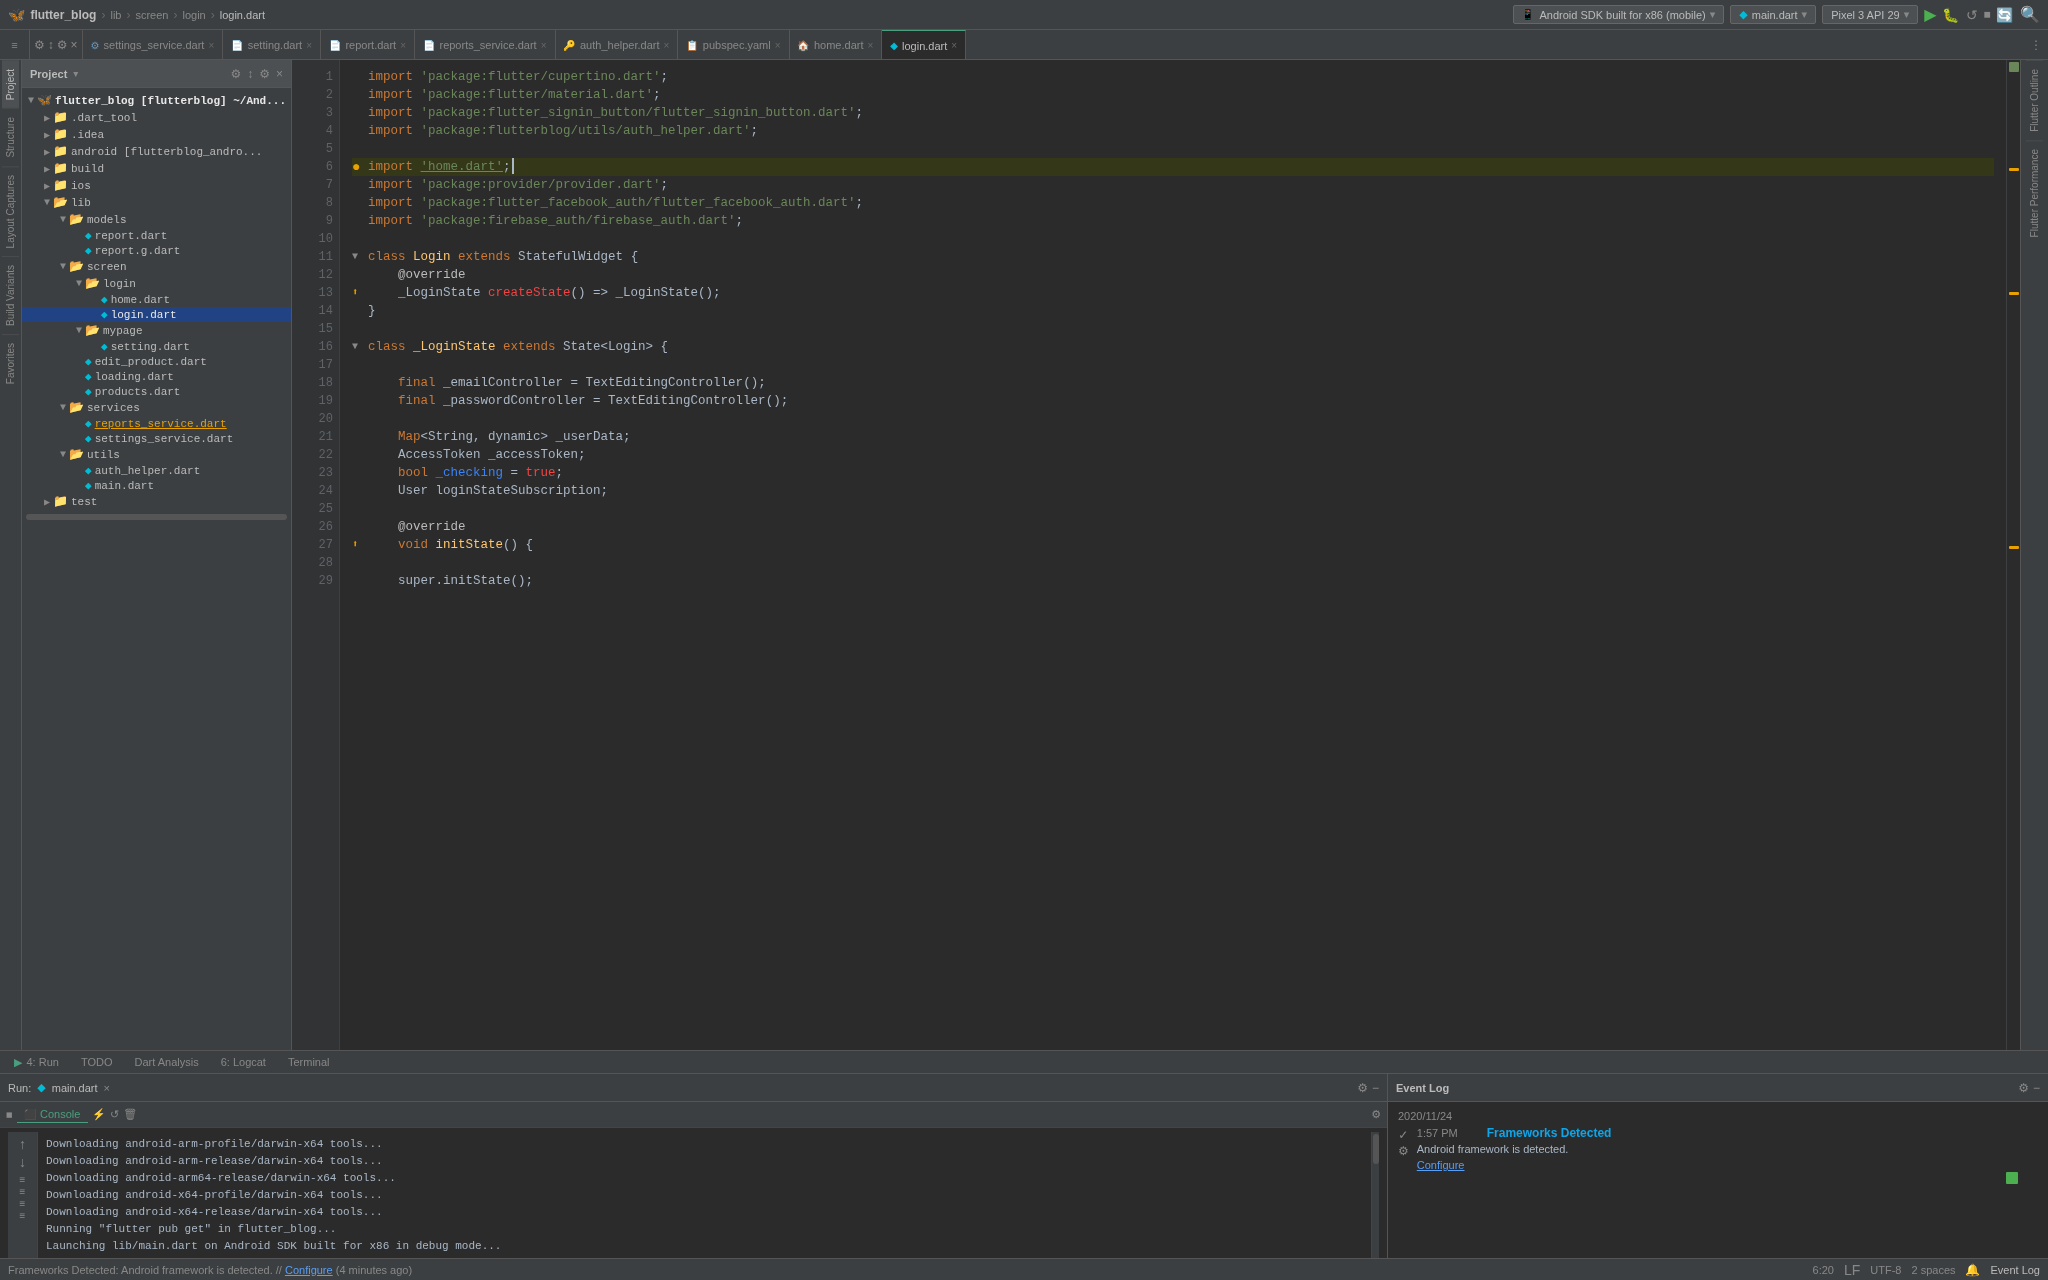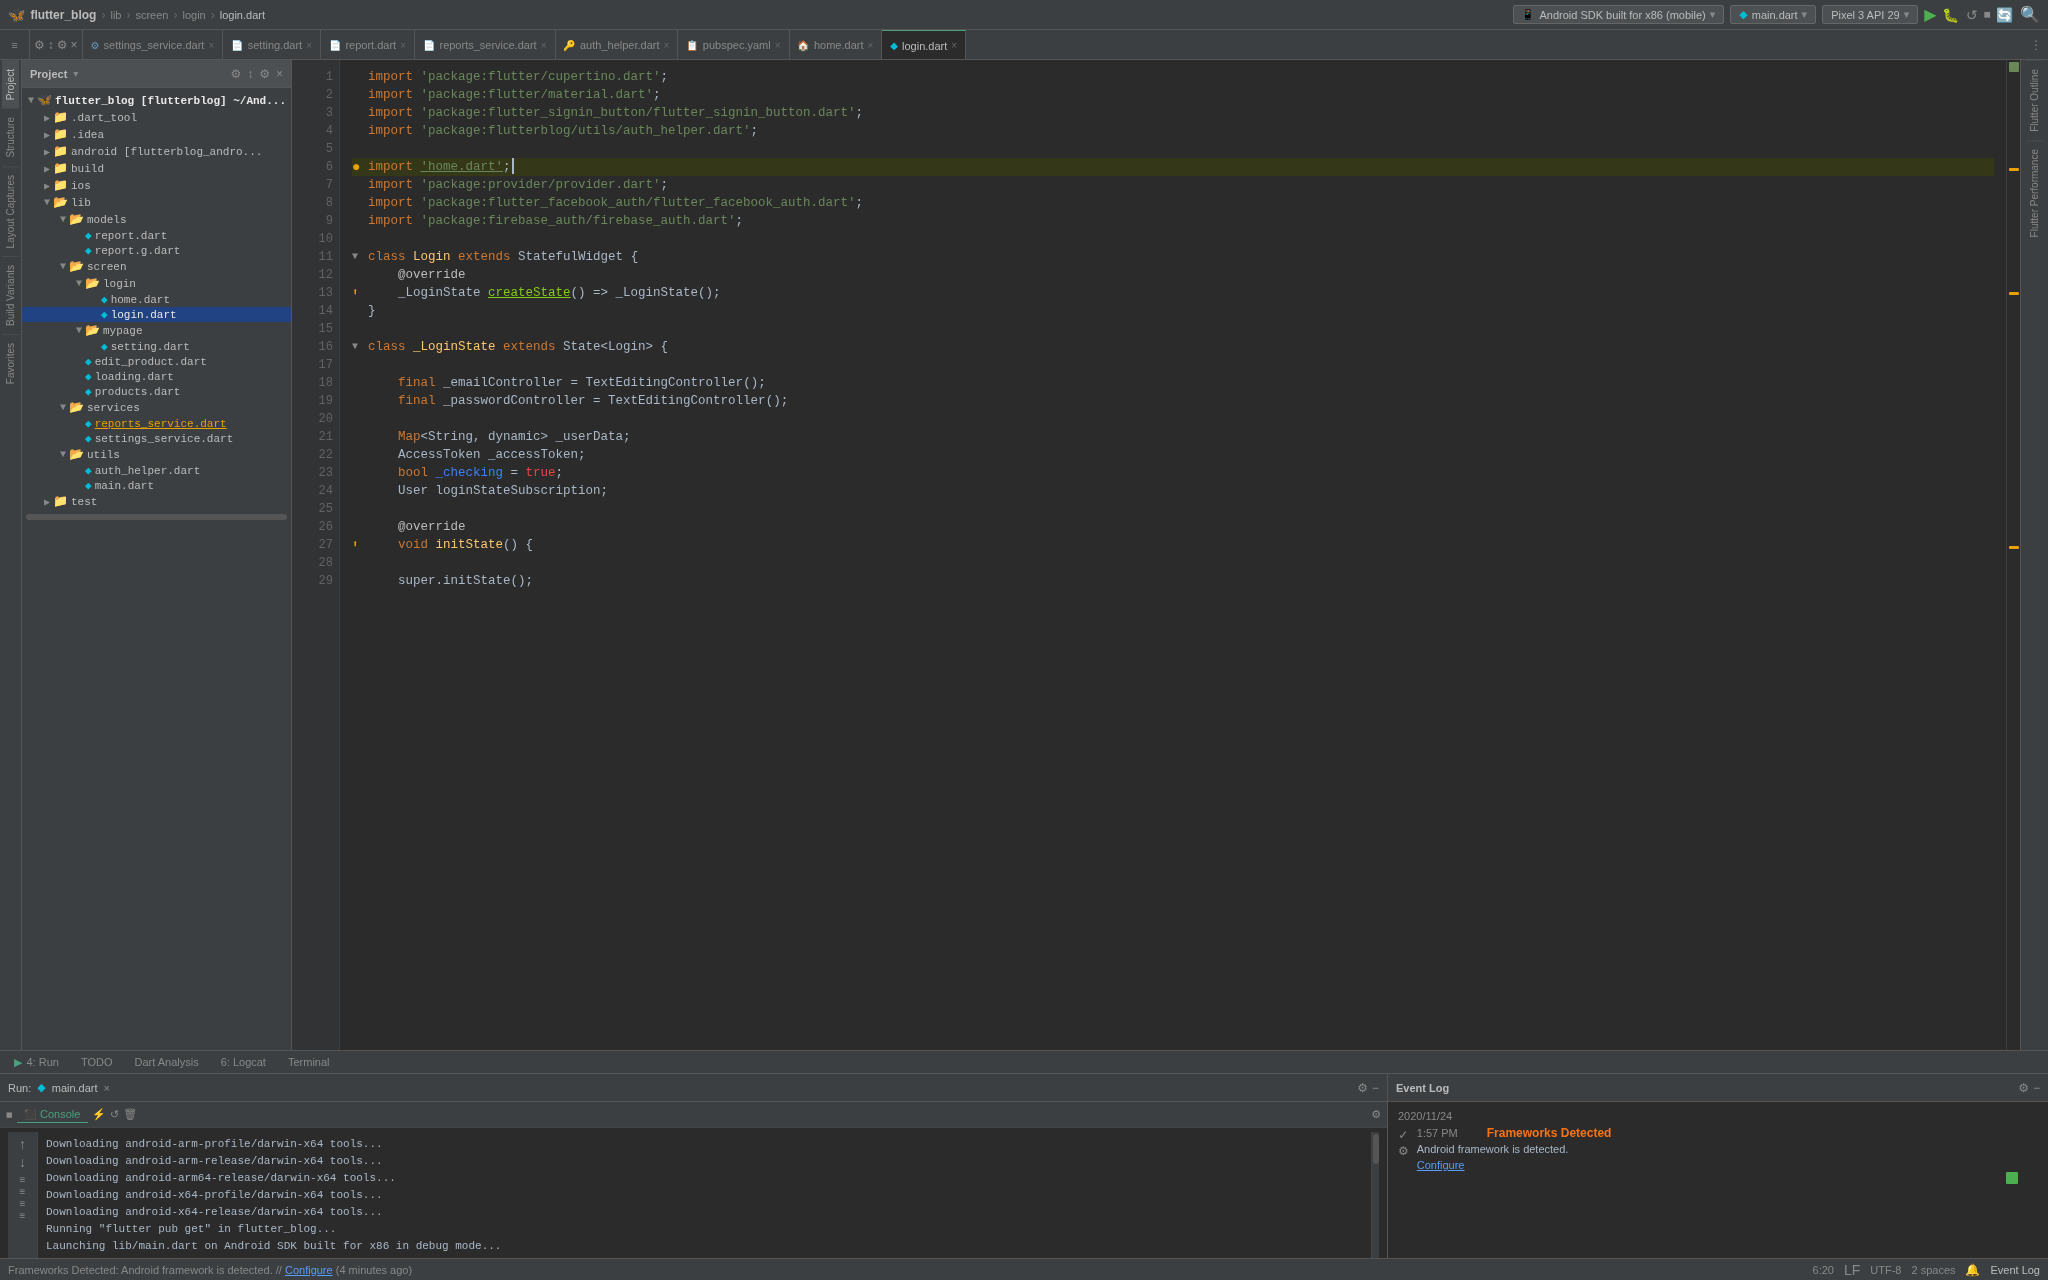--- a/index.html
+++ b/index.html
@@ -642,21 +642,21 @@
             <span style="color:#cc7832;">class</span><span style="color:#a9b7c6;"> </span><span style="color:#ffc66d;">Login</span><span style="color:#a9b7c6;"> </span><span style="color:#cc7832;">extends</span><span style="color:#a9b7c6;"> </span><span style="color:#a9b7c6;">StatefulWidget</span><span style="color:#a9b7c6;"> {</span>
           </div>
 
           <div style="display:flex;min-height:18px;white-space:pre;">
             <span style="width:16px;display:inline-block;"></span>
             <span style="color:#bbb;">    @override</span>
           </div>
 
           <div style="display:flex;min-height:18px;white-space:pre;">
             <span style="width:16px;display:inline-block;color:#e8a100;font-size:10px;line-height:18px;">⬆</span>
-            <span style="color:#a9b7c6;">    </span><span style="color:#a9b7c6;">_LoginState</span><span style="color:#a9b7c6;"> </span><span style="color:#84cc16;text-decoration:underline;">createState</span><span style="color:#a9b7c6;">() =&gt; </span><span style="color:#a9b7c6;">_LoginState</span><span style="color:#a9b7c6;">();</span>
+            <span style="color:#a9b7c6;">    </span><span style="color:#a9b7c6;">_LoginState</span><span style="color:#a9b7c6;"> </span><span style="color:#ef4444;">createState</span><span style="color:#a9b7c6;">() =&gt; </span><span style="color:#a9b7c6;">_LoginState</span><span style="color:#a9b7c6;">();</span>
           </div>
 
           <div style="display:flex;min-height:18px;white-space:pre;">
             <span style="width:16px;display:inline-block;color:#888;font-size:10px;line-height:18px;"></span>
             <span style="color:#a9b7c6;">}</span>
           </div>
 
           <div style="min-height:18px;"></div>
 
           <div style="display:flex;min-height:18px;white-space:pre;">
@@ -828,21 +828,21 @@
         <div id="event-log-content" style="flex:1;overflow-y:auto;padding:8px 10px;background:#2b2b2b;">
           <div style="font-size:11px;color:#888;margin-bottom:4px;">2020/11/24</div>
           <div style="display:flex;align-items:flex-start;gap:8px;">
             <div style="display:flex;flex-direction:column;gap:2px;margin-top:2px;">
               <button style="background:transparent;border:none;color:#888;font-size:12px;cursor:pointer;">✓</button>
               <button style="background:transparent;border:none;color:#888;font-size:12px;cursor:pointer;">⚙</button>
             </div>
             <div style="flex:1;">
               <div style="display:flex;align-items:center;gap:8px;margin-bottom:3px;">
                 <span style="font-size:11px;color:#888;">1:57 PM</span>
-                <span style="font-size:12px;color:#f97316;font-weight:bold;padding-left:21px;">Frameworks Detected</span>
+                <span style="font-size:12px;color:#0ea5e9;font-weight:bold;padding-left:21px;">Frameworks Detected</span>
               </div>
               <div style="font-size:11px;color:#a9b7c6;margin-bottom:3px;">Android framework is detected.</div>
               <a style="color:#589df6;text-decoration:underline;cursor:pointer;font-size:11px;">Configure</a>
             </div>
           </div>
 
           <div style="position:absolute;right:30px;width:12px;height:12px;background:#4caf50;border-radius:1px;"></div>
         </div>
       </div>
 

